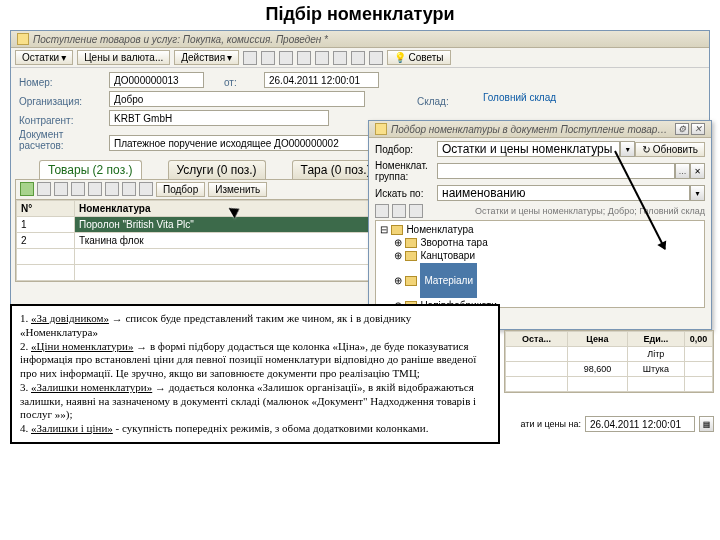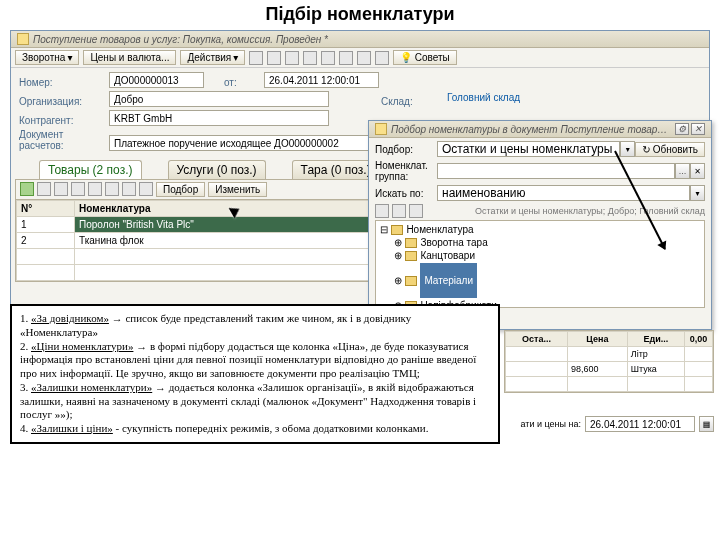--- a/index.html
+++ b/index.html
@@ -161,21 +161,21 @@
     right: 6px;
     width: 210px;
     border: 1px solid #b7b09a;
     background: #fff;
   }
   .popup-grid-area table { border-collapse: collapse; width:100%; }
   .popup-grid-area th, .popup-grid-area td {
     border: 1px solid #d6d2c4;
     font-size: 9px;
     padding: 2px 3px;
-    text-align: left;
+    text-align: center;
   }
   .popup-grid-area th { background:#efece0; text-align:center; }
 
   .notes {
     position: absolute;
     top: 304px;
     left: 10px;
     width: 490px;
     border: 2px solid #000;
     background: #fff;
@@ -231,21 +231,21 @@
 <body>
 
 <div class="slide-title">Підбір номенклатури</div>
 
 <div class="app-window">
   <div class="titlebar">
     <span class="icon-box"></span>
     <span>Поступление товаров и услуг: Покупка, комиссия. Проведен *</span>
   </div>
   <div class="toolbar">
-    <div class="tb-btn"><span>Зворотна</span> ▾</div>
+    <div class="tb-btn"><span>Остатки</span> ▾</div>
     <div class="tb-btn">Цены и валюта...</div>
     <div class="tb-btn"><span>Действия</span> ▾</div>
     <div class="tb-icon"></div>
     <div class="tb-icon"></div>
     <div class="tb-icon"></div>
     <div class="tb-icon"></div>
     <div class="tb-icon"></div>
     <div class="tb-icon"></div>
     <div class="tb-icon"></div>
     <div class="tb-icon"></div>
@@ -255,21 +255,21 @@
   <div class="form-area">
     <div class="form-row">
       <span class="form-label">Номер:</span>
       <input class="form-input" style="width: 95px;" value="ДО000000013">
       <span class="form-label" style="width:20px">от:</span>
       <input class="form-input" style="width: 115px;" value="26.04.2011 12:00:01">
       <span style="width:10px"></span>
     </div>
     <div class="form-row">
       <span class="form-label">Организация:</span>
-      <input class="form-input" style="width: 220px;" value="Добро">
+      <input class="form-input" style="width: 256px;" value="Добро">
       <span style="width:12px"></span>
       <span class="form-label" style="width:42px">Склад:</span>
       <span class="form-input link">Головний склад</span>
     </div>
     <div class="form-row">
       <span class="form-label">Контрагент:</span>
       <input class="form-input" style="width: 220px;" value="KRBT GmbH">
     </div>
     <div class="form-row">
       <span class="form-label" style="width:70px">Документ расчетов:</span>

